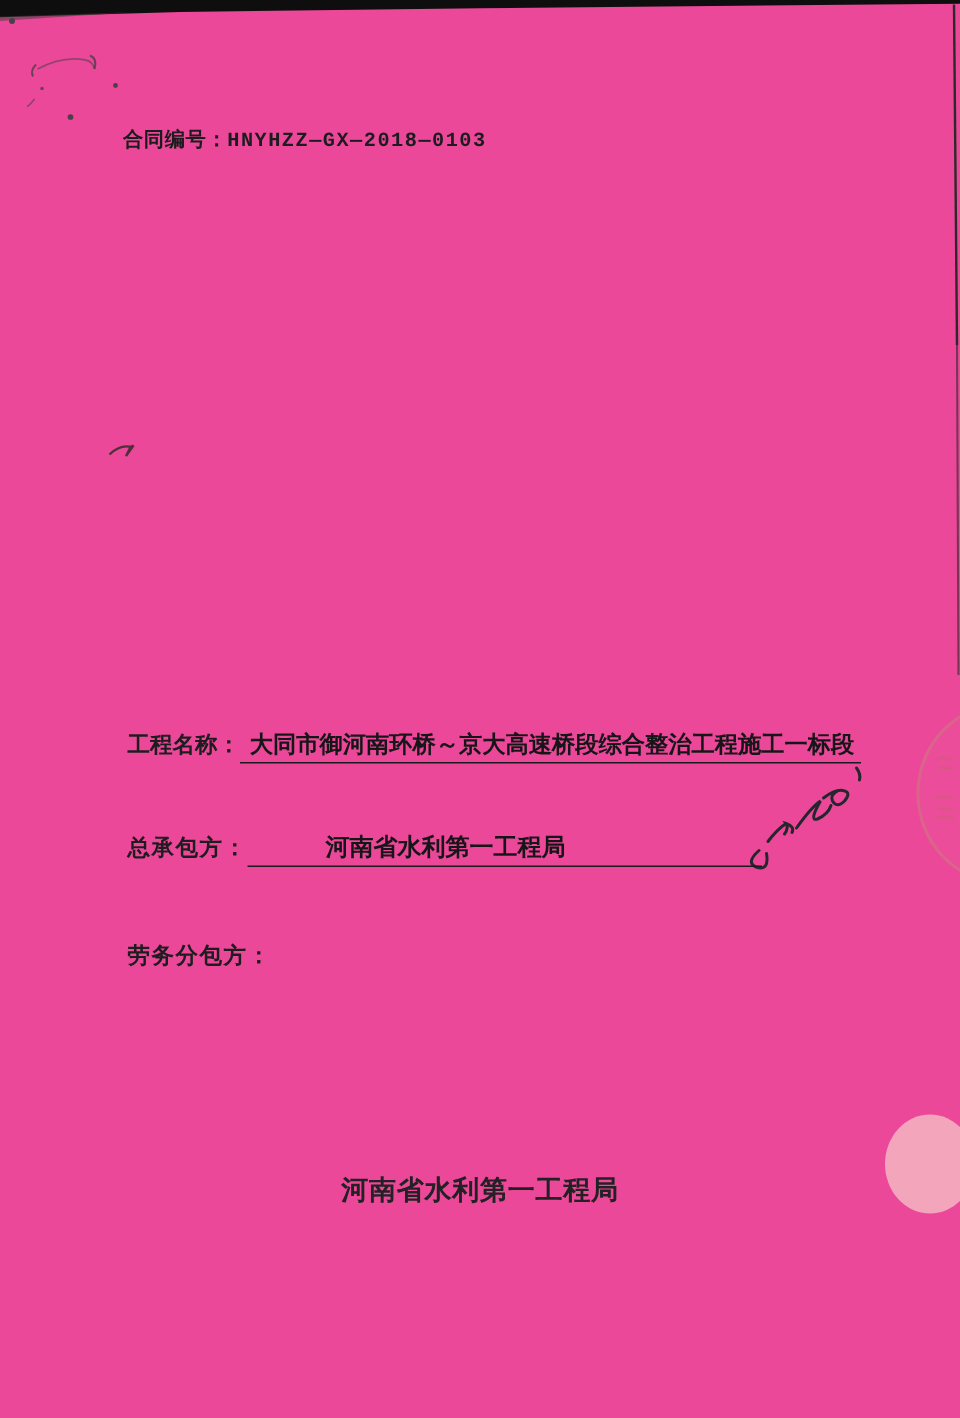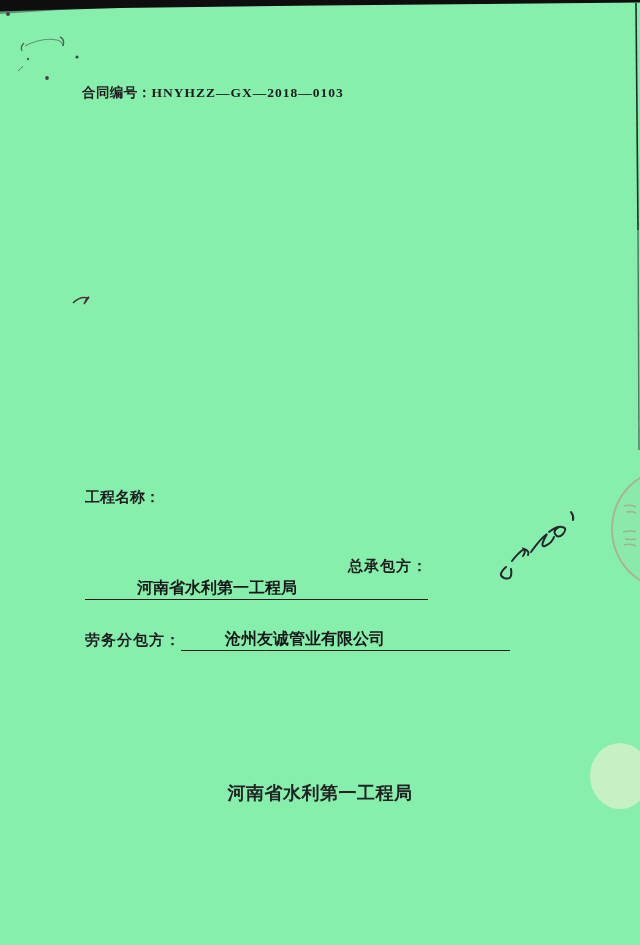--- a/index.html
+++ b/index.html
@@ -5,22 +5,23 @@
   html, body { margin: 0; padding: 0; }
   body {
     width: 640px; height: 945px;
     background: #ffffff;
     font-family: "Liberation Serif", "DejaVu Serif", serif;
     overflow: hidden;
   }
   .page {
     position: relative;
     width: 640px; height: 945px;
-    background: #86efac;
+    background: #ec4899;
     overflow: hidden;
+    font-family: Liberation Mono, monospace;
   }
   
   .scan-svg {
     position: absolute; left: 0; top: 0;
     width: 640px; height: 945px;
     pointer-events: none;
   }
   
   .contract-no {
     position: absolute; left: 82px; top: 84px;
@@ -47,21 +48,21 @@
     line-height: 22px;
   }
   .field-value {
     font-size: 15.5px; font-weight: bold; color: #161618;
     line-height: 22px;
     border-bottom: 1.8px solid #1b1b1d;
     box-sizing: border-box;
   }
   .row-project { top: 486px; text-align: center; }
   .row-project .field-value { width: 414px; padding-left: 2px; }
-  .row-contractor { top: 555px; flex-direction: column; }
+  .row-contractor { top: 555px; }
   .row-contractor .field-label { letter-spacing: 1px; }
   .row-contractor .field-value { width: 343px; padding-left: 52px; font-size: 16px; }
   .row-subcontractor { top: 628px; }
   .row-subcontractor .field-label { letter-spacing: 1px; }
   .row-subcontractor .field-value { width: 329px; padding-left: 44px; font-size: 16px; }
   
   .footer-org {
     position: absolute; left: 0; top: 781px; width: 640px;
     text-align: center;
     font-size: 18px; font-weight: 600; color: #222224;
@@ -125,27 +126,27 @@
 
   <div class="stamp"></div>
 
   <div class="contract-no">
     <span>合同编号：</span><span class="num">HNYHZZ—GX—2018—0103</span>
   </div>
 
 
   <div class="field-row row-project">
     <span class="field-label">工程名称：</span>
+    <span class="field-value">大同市御河南环桥～京大高速桥段综合整治工程施工一标段</span>
   </div>
 
   <div class="field-row row-contractor">
     <span class="field-label">总承包方：</span>
     <span class="field-value">河南省水利第一工程局</span>
   </div>
 
   <div class="field-row row-subcontractor">
     <span class="field-label">劳务分包方：</span>
-    <span class="field-value">沧州友诚管业有限公司</span>
   </div>
 
   <div class="footer-org">河南省水利第一工程局</div>
 
 </div>
 
 </body></html>

